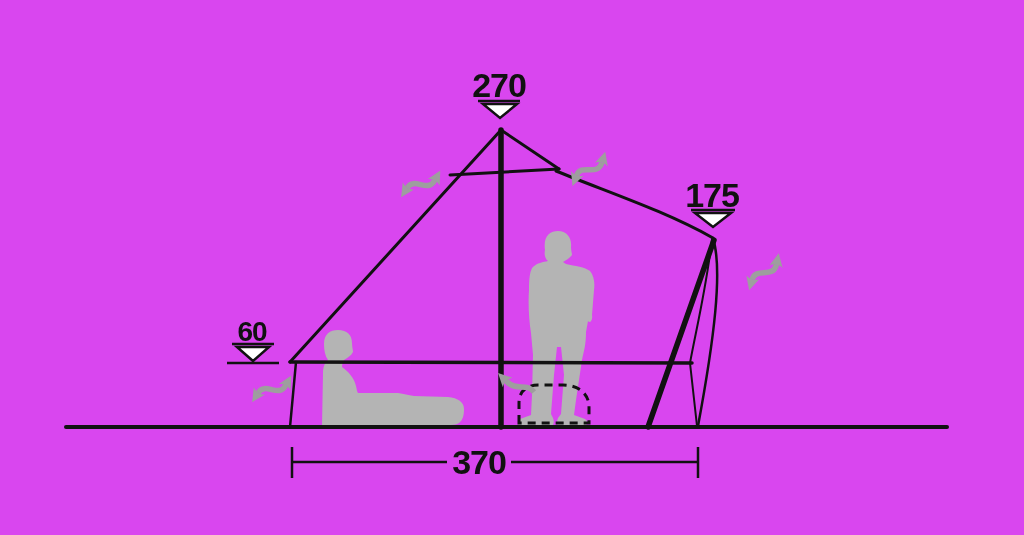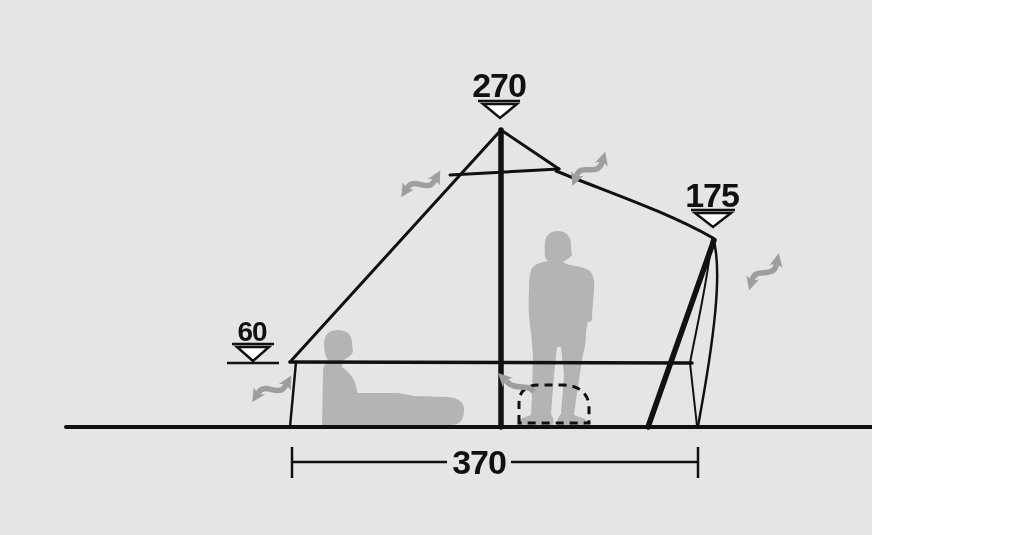--- a/index.html
+++ b/index.html
@@ -1,19 +1,19 @@
 <!DOCTYPE html>
 <html><head>
 <meta charset="utf-8">
 <style>
   html,body{margin:0;padding:0;background:#ffffff;}
   .stage{
     position:relative;
-    width:872px;height:535px;
-    background:#e5e5e5;
+    width:1024px;height:535px;
+    background:#d946ef;
     overflow:hidden;
     font-family:"Liberation Sans", sans-serif;
   }
   .stage svg{position:absolute;left:0;top:0;}
   text.dim{
     font-family:"Liberation Sans", sans-serif;
     font-weight:bold;
     letter-spacing:-1px;
   }
 </style>

